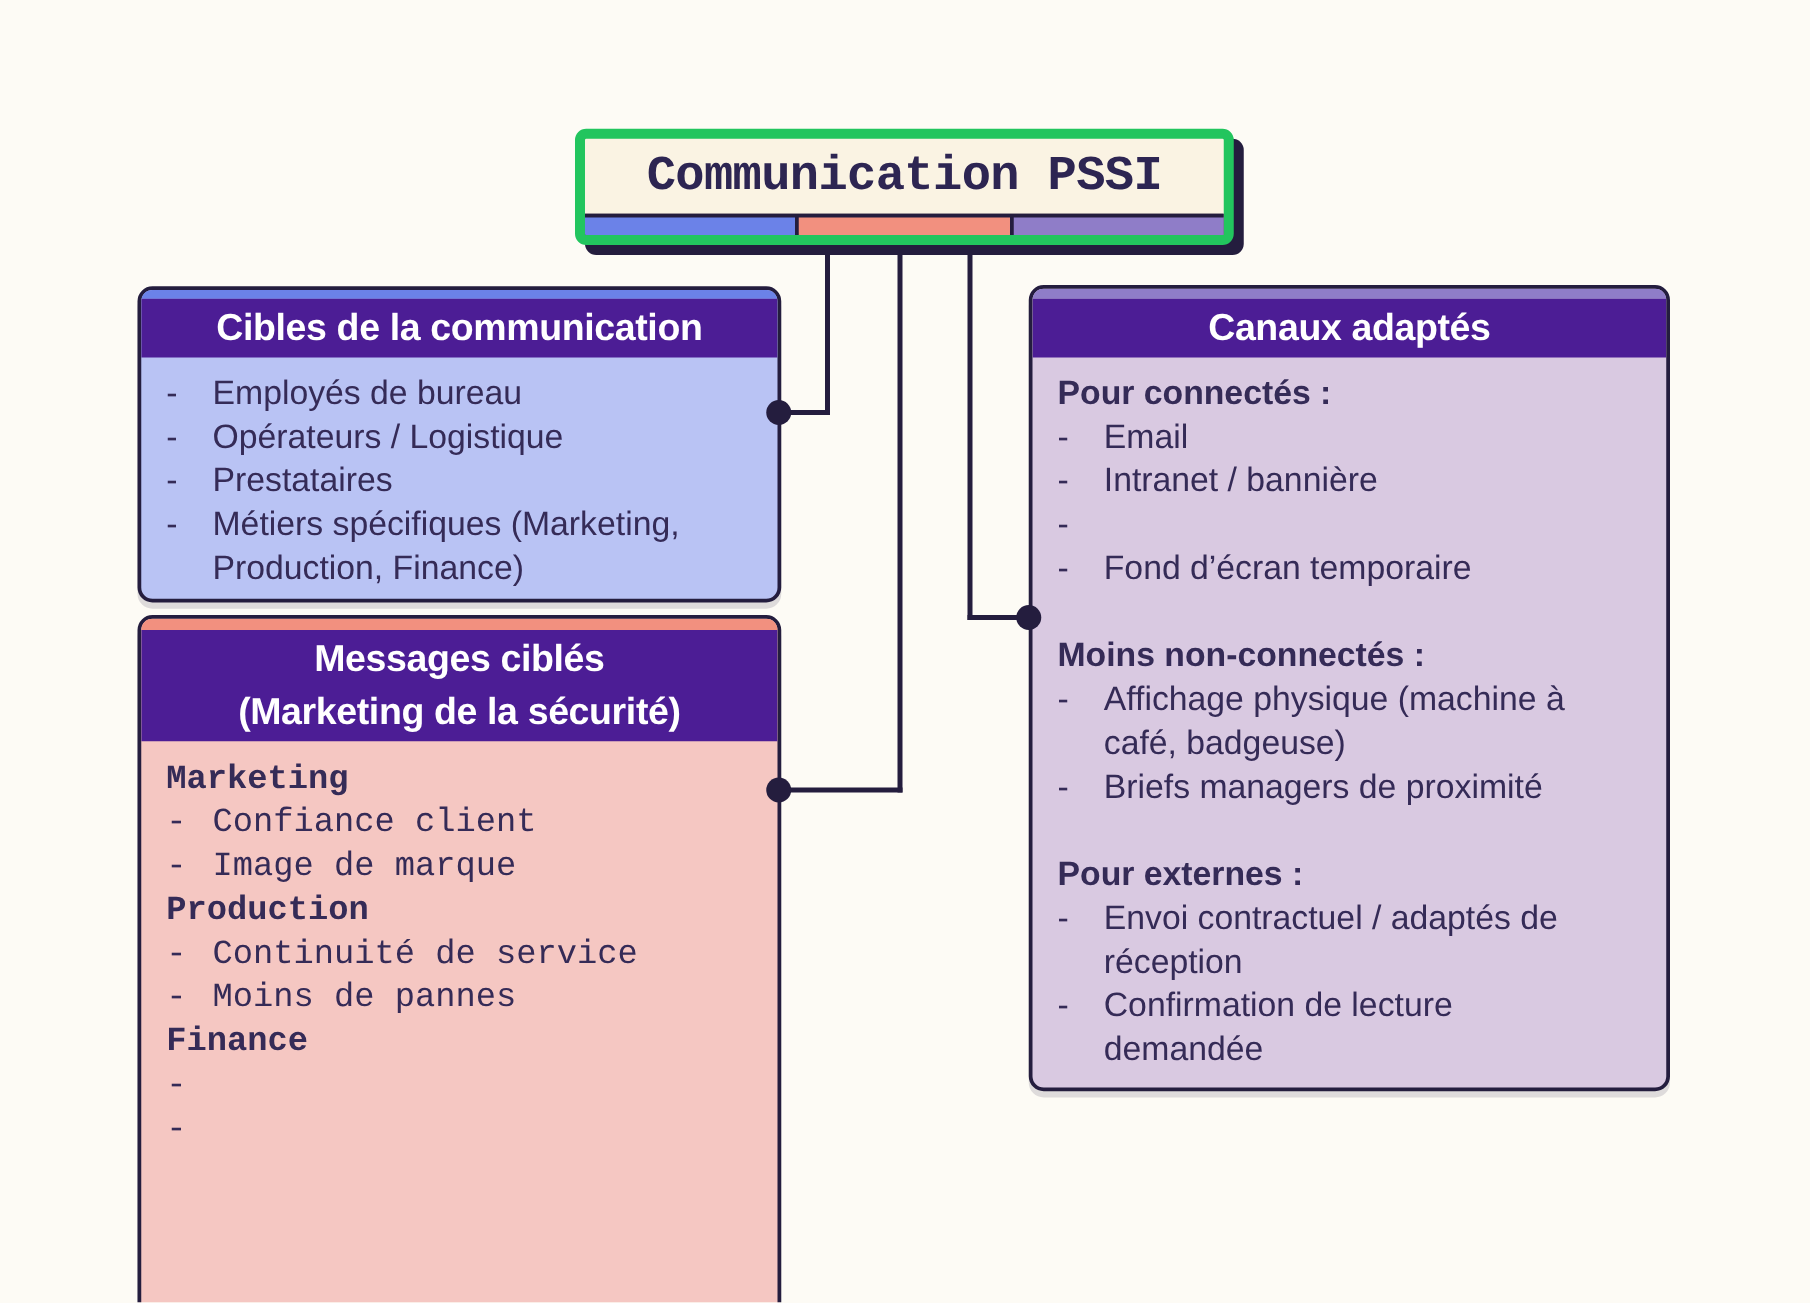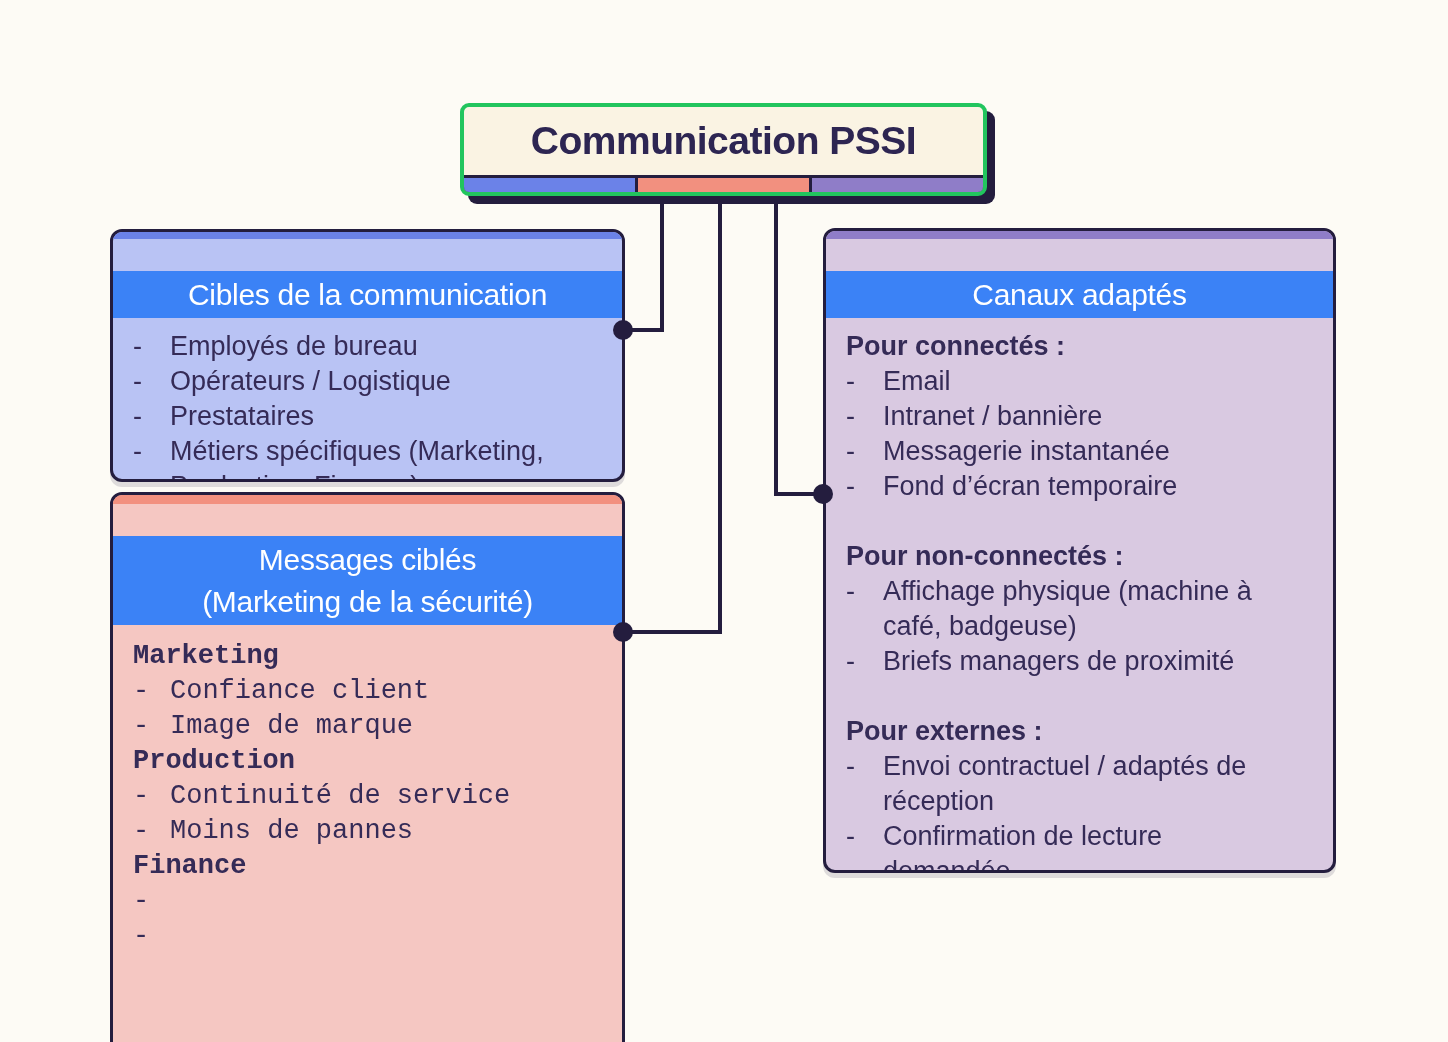--- a/index.html
+++ b/index.html
@@ -31,28 +31,29 @@
     background: #241D3E;
     z-index: 5;
   }
 
   
   .title-node {
     position: absolute;
     left: 460px; top: 103px;
     width: 527px; height: 93px;
     background: #FAF3E3;
-    border: 4px solid #22c55e;
+    border: 8px solid #22c55e;
     border-radius: 9px;
     box-shadow: 8px 8px 0 0 #241D3E;
     display: flex;
     flex-direction: column;
     overflow: hidden;
     z-index: 3;
     box-sizing: border-box;
+    font-family: Liberation Mono, monospace;
   }
   .title-label {
     flex: 1;
     display: flex;
     align-items: center;
     justify-content: center;
     font-size: 39px;
     font-weight: bold;
     letter-spacing: -0.5px;
     color: #2D2552;
@@ -75,31 +76,30 @@
     overflow: hidden;
     box-sizing: border-box;
     box-shadow: 0 5px 0 0 rgba(36, 29, 62, 0.14);
     display: flex;
     flex-direction: column;
     z-index: 3;
   }
   .card-strip { flex: none; }
   .card-header {
     flex: none;
-    background: #3b82f6;
+    background: #4c1d95;
     color: #FFFFFF;
-    font-weight: normal;
+    font-weight: bold;
     font-size: 30px;
     letter-spacing: -0.3px;
     display: flex;
     align-items: center;
     justify-content: center;
     text-align: center;
     white-space: pre-line;
-    margin-top: 32px;
   }
   .card-body {
     flex: 1;
     font-size: 27px;
     line-height: 35px;
     padding: 11px 16px 0 20px;
     color: #352B57;
   }
   .card-cibles  { left: 110px; top: 229px; width: 515px; height: 253px; background: #B9C3F4; }
   .card-cibles  .card-strip  { height: 7px; background: #6B82E8; }
@@ -211,28 +211,27 @@
         <div class="li">
           <span class="dash">-</span>
           <span class="li-text">Email</span>
         </div>
         <div class="li">
           <span class="dash">-</span>
           <span class="li-text">Intranet / bannière</span>
         </div>
         <div class="li">
           <span class="dash">-</span>
-          <span class="li-text">Messagerie instantanée</span>
         </div>
         <div class="li">
           <span class="dash">-</span>
           <span class="li-text">Fond d’écran temporaire</span>
         </div>
         <div class="spacer"></div>
-        <div class="subhead">Pour non-connectés :</div>
+        <div class="subhead">Moins non-connectés :</div>
         <div class="li">
           <span class="dash">-</span>
           <span class="li-text">Affichage physique (machine à
 café, badgeuse)</span>
         </div>
         <div class="li">
           <span class="dash">-</span>
           <span class="li-text">Briefs managers de proximité</span>
         </div>
         <div class="spacer"></div>

